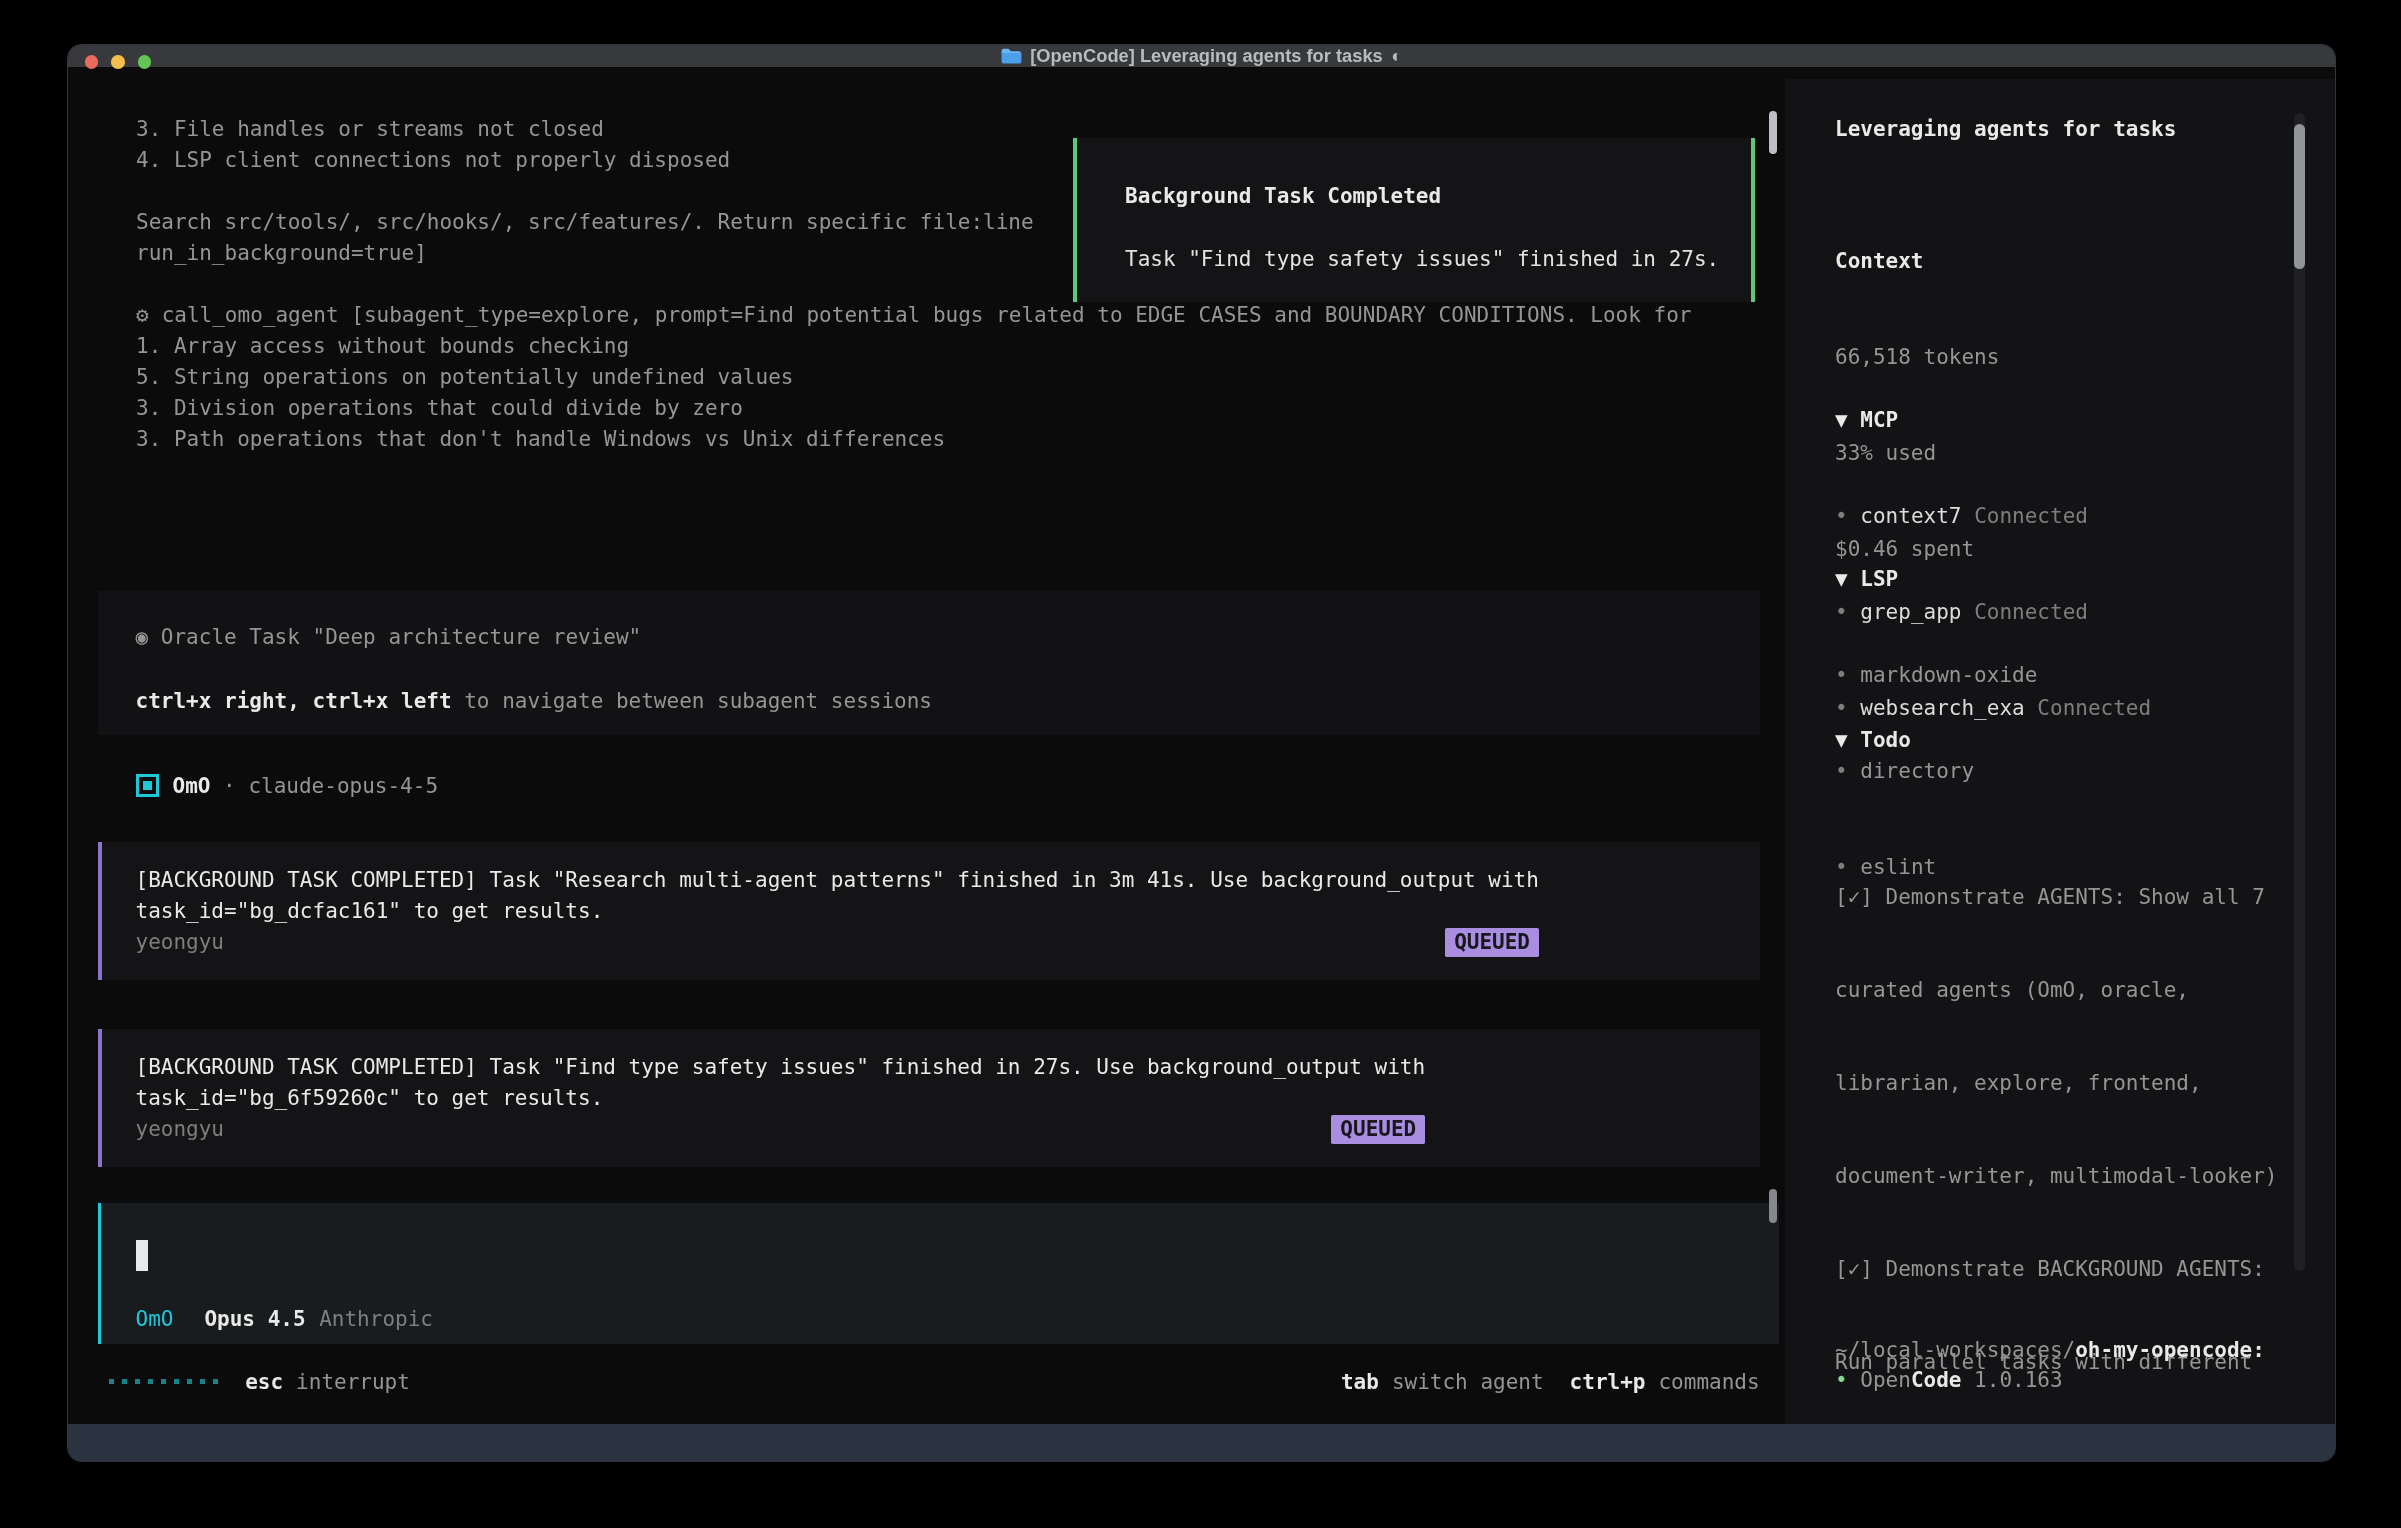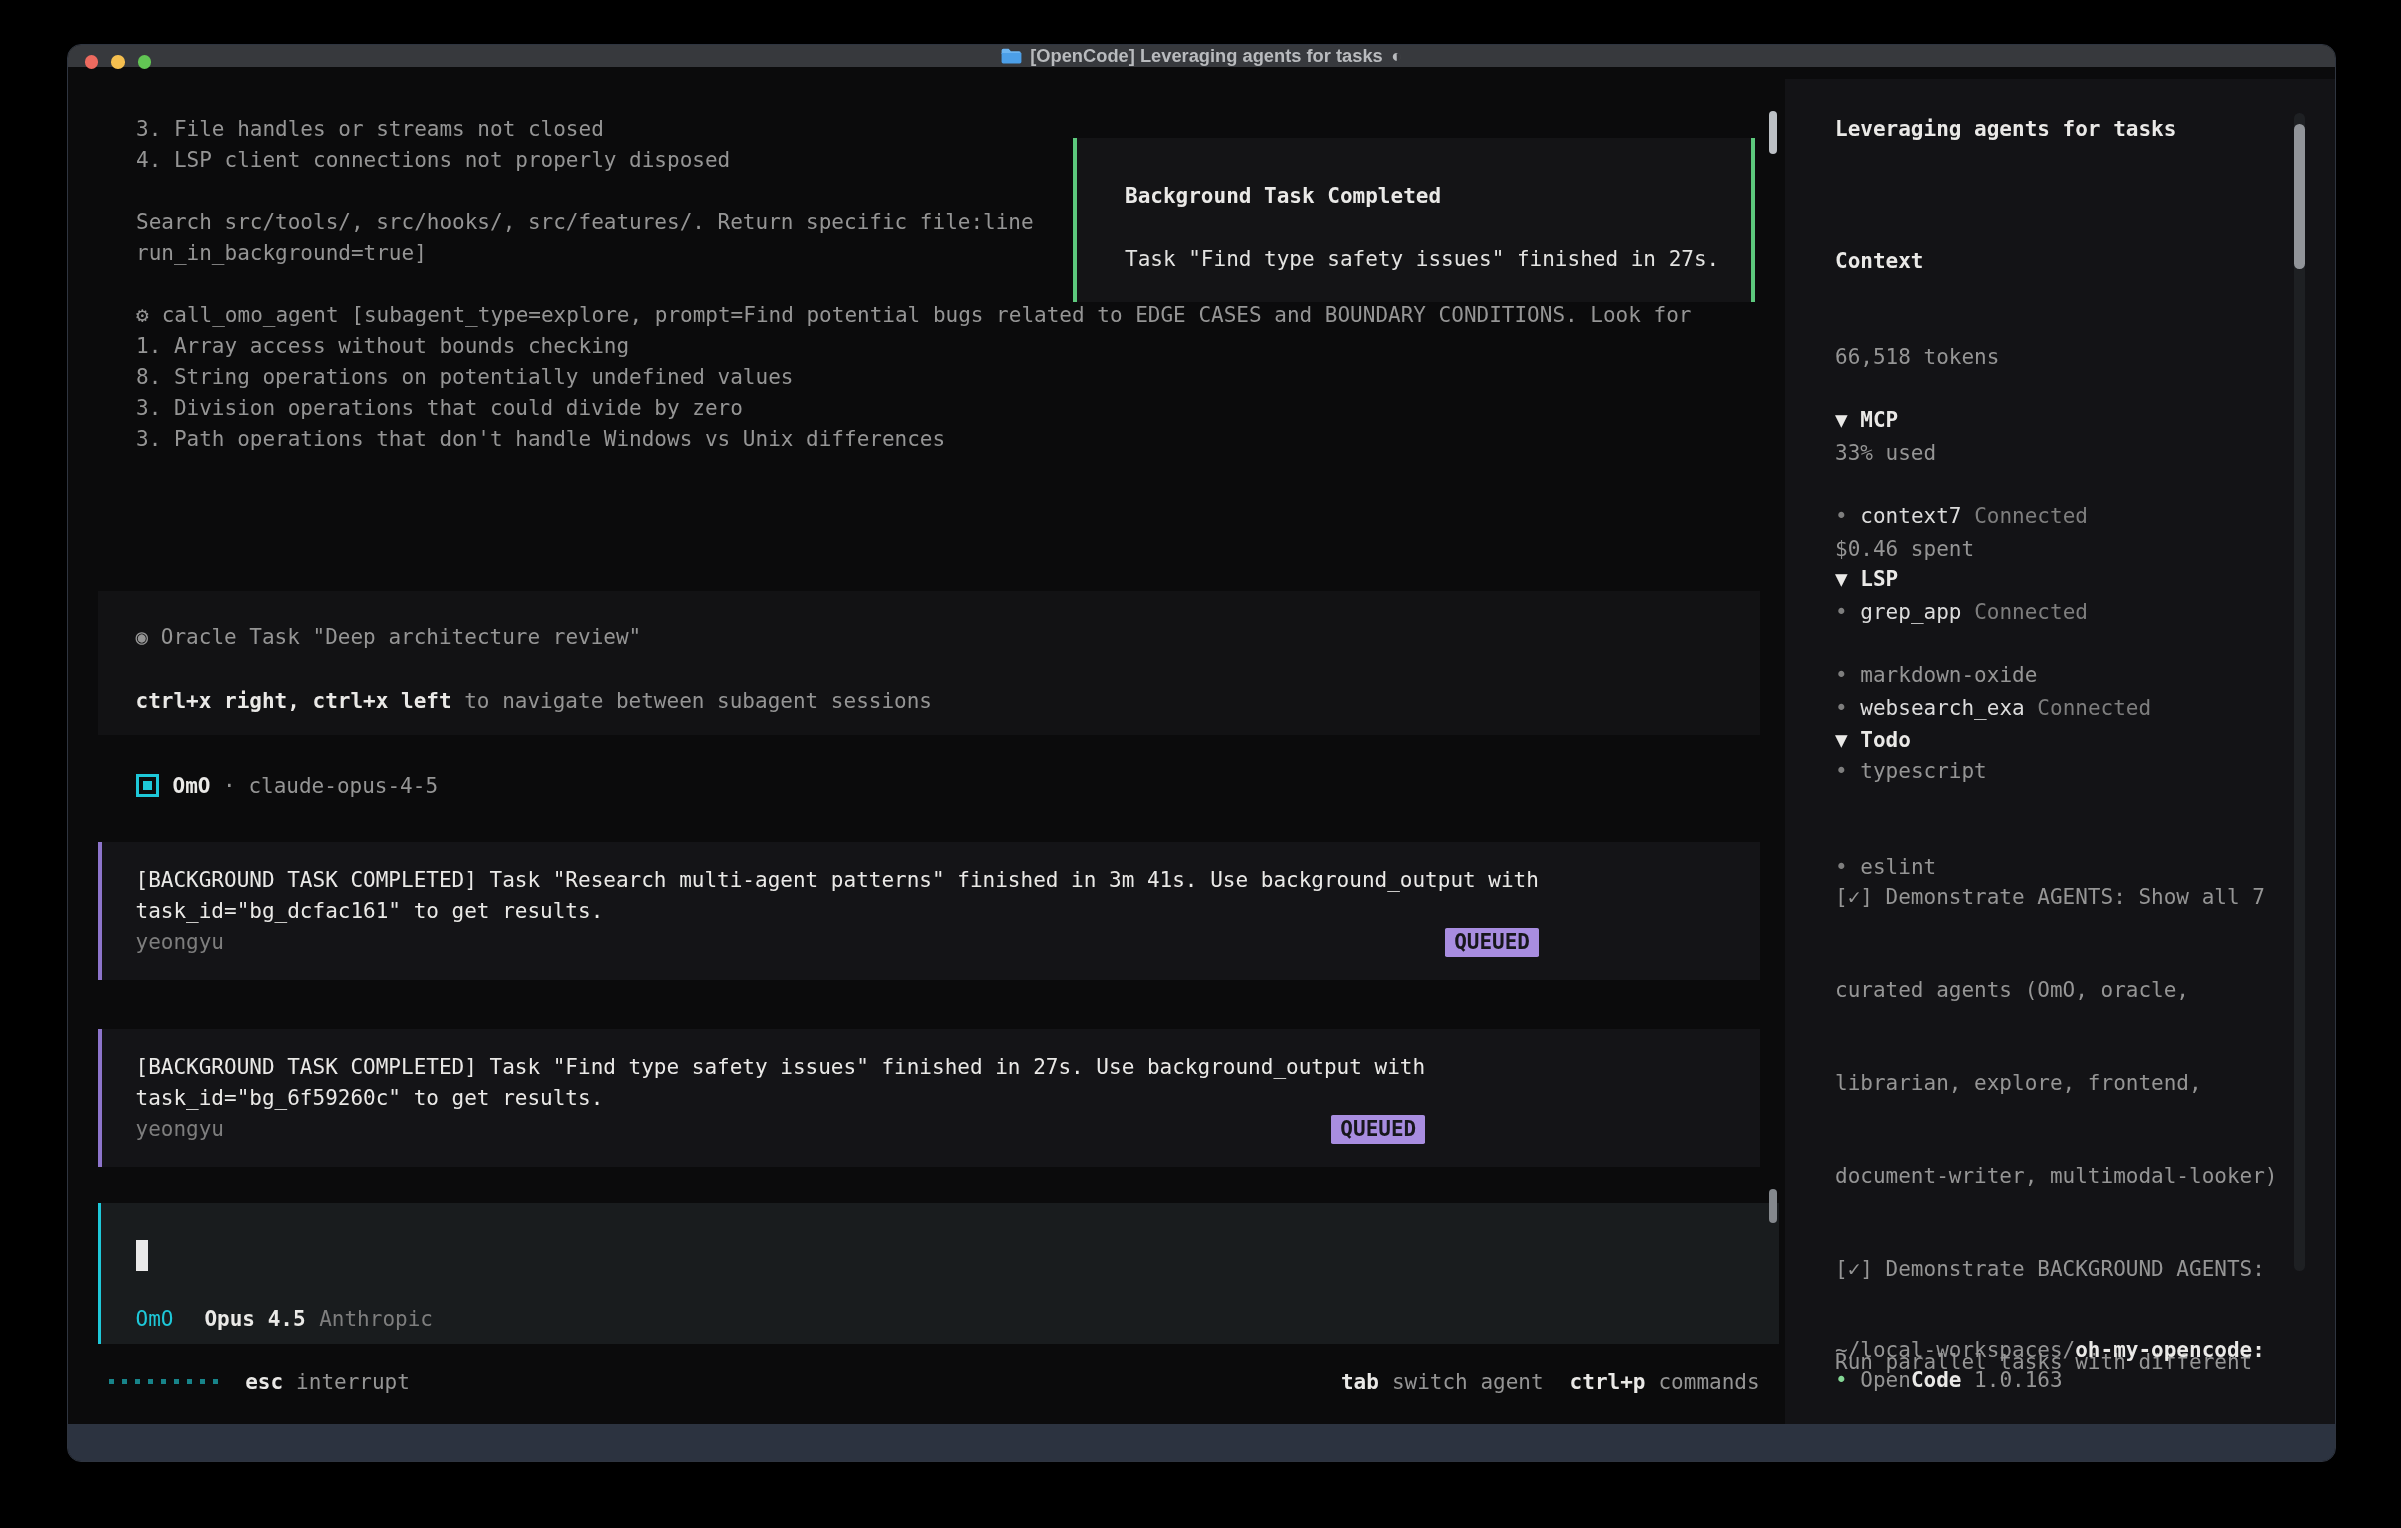--- a/index.html
+++ b/index.html
@@ -145,21 +145,21 @@
 
     <div class="top-block">
       <div class="tline">3. File handles or streams not closed</div>
       <div class="tline">4. LSP client connections not properly disposed</div>
       <div class="tline"></div>
       <div class="tline">Search src/tools/, src/hooks/, src/features/. Return specific file:line</div>
       <div class="tline">run_in_background=true]</div>
       <div class="tline"></div>
       <div class="tline"><span class="gear">⚙</span><span>call_omo_agent [subagent_type=explore, prompt=Find potential bugs related to EDGE CASES and BOUNDARY CONDITIONS. Look for</span></div>
       <div class="tline">1. Array access without bounds checking</div>
-      <div class="tline">8. String operations on potentially undefined values</div>
+      <div class="tline">5. String operations on potentially undefined values</div>
       <div class="tline">3. Division operations that could divide by zero</div>
       <div class="tline">3. Path operations that don't handle Windows vs Unix differences</div>
       <div class="tline"></div>
     </div>
 
     <div class="oracle-box">
       <div class="tline oracle-title"><span>◉</span><span> </span><span>Oracle Task "Deep architecture review"</span></div>
       <div class="tline oracle-hint"><span class="bold white">ctrl+x right, ctrl+x left</span><span class="gray"> to navigate between subagent sessions</span></div>
     </div>
 
@@ -242,21 +242,21 @@
     <div class="sb sb-mcp">
       <div><span class="caret">▼</span><span class="sb-header"> </span><span class="sb-header">MCP</span></div>
       <div><span class="sb-bullet">•</span><span> </span><span class="mcp-name">context7</span><span> </span><span class="mcp-status">Connected</span></div>
       <div><span class="sb-bullet">•</span><span> </span><span class="mcp-name">grep_app</span><span> </span><span class="mcp-status">Connected</span></div>
       <div><span class="sb-bullet">•</span><span> </span><span class="mcp-name">websearch_exa</span><span> </span><span class="mcp-status">Connected</span></div>
     </div>
 
     <div class="sb sb-lsp">
       <div><span class="caret">▼</span><span class="sb-header"> </span><span class="sb-header">LSP</span></div>
       <div><span class="sb-bullet">•</span><span> </span><span>markdown-oxide</span></div>
-      <div><span class="sb-bullet">•</span><span> </span><span>typescript</span></div>
+      <div><span class="sb-bullet">•</span><span> </span><span>directory</span></div>
       <div><span class="sb-bullet">•</span><span> </span><span>eslint</span></div>
     </div>
 
     <div class="sb sb-todo">
       <div><span class="caret">▼</span><span class="sb-header"> </span><span class="sb-header">Todo</span></div>
       <div class="todo-lines">
         <div>[✓] Demonstrate AGENTS: Show all 7</div>
         <div>curated agents (OmO, oracle,</div>
         <div>librarian, explore, frontend,</div>
         <div>document-writer, multimodal-looker)</div>

